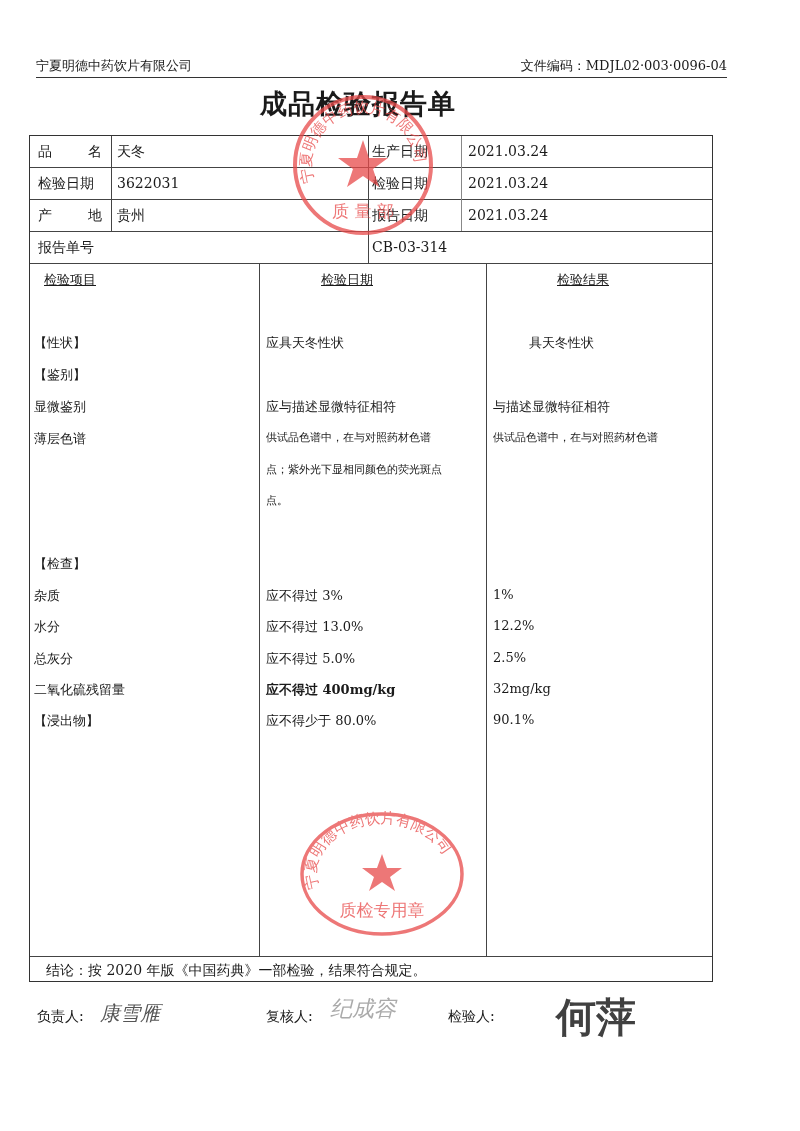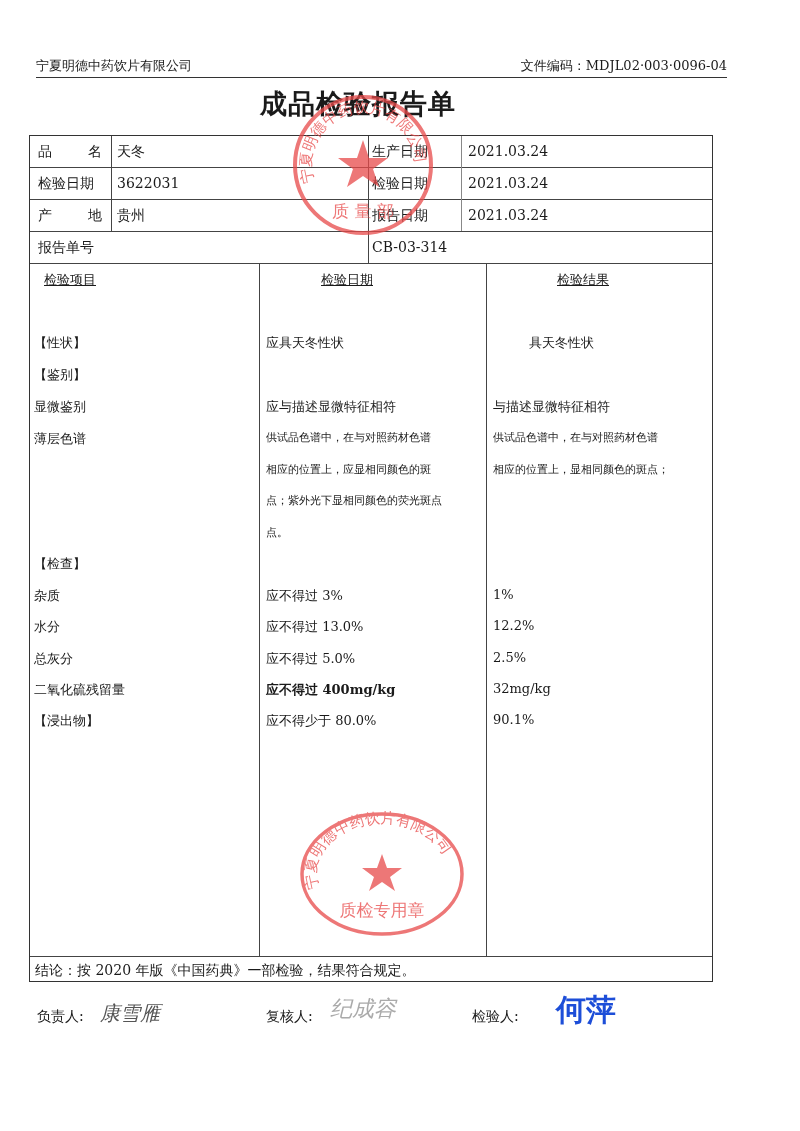--- a/index.html
+++ b/index.html
@@ -85,27 +85,25 @@
 
   <div class="item" style="left:4px;top:230px;">【鉴别】</div>
 
   <div class="item" style="left:4px;top:262px;">显微鉴别</div>
   <div class="item" style="left:236px;top:262px;">应与描述显微特征相符</div>
   <div class="item" style="left:463px;top:262px;">与描述显微特征相符</div>
 
   <div class="item" style="left:4px;top:294px;">薄层色谱</div>
   <div class="para" style="left:236px;top:286px;">
     <div>供试品色谱中，在与对照药材色谱</div>
-    <div>相应的位置上，应显相同颜色的斑</div>
     <div>点；紫外光下显相同颜色的荧光斑点</div>
     <div>点。</div>
   </div>
   <div class="para" style="left:463px;top:286px;">
     <div>供试品色谱中，在与对照药材色谱</div>
-    <div>相应的位置上，显相同颜色的斑点；</div>
   </div>
 
   <div class="item" style="left:4px;top:419px;">【检查】</div>
 
   <div class="item" style="left:4px;top:451px;">杂质</div>
   <div class="item" style="left:236px;top:451px;">应不得过 3%</div>
   <div class="item" style="left:463px;top:451px;">1%</div>
 
   <div class="item" style="left:4px;top:482px;">水分</div>
   <div class="item" style="left:236px;top:482px;">应不得过 13.0%</div>
@@ -116,29 +114,29 @@
   <div class="item" style="left:463px;top:514px;">2.5%</div>
 
   <div class="item" style="left:4px;top:545px;">二氧化硫残留量</div>
   <div class="item" style="left:236px;top:545px;font-weight:bold;">应不得过 400mg/kg</div>
   <div class="item" style="left:463px;top:545px;">32mg/kg</div>
 
   <div class="item" style="left:4px;top:576px;">【浸出物】</div>
   <div class="item" style="left:236px;top:576px;">应不得少于 80.0%</div>
   <div class="item" style="left:463px;top:576px;">90.1%</div>
 
-  <div class="conclusion" style="left:5px;top:826px;">结论：按 2020 年版《中国药典》一部检验，结果符合规定。</div>
+  <div class="conclusion" style="left:16px;top:826px;">结论：按 2020 年版《中国药典》一部检验，结果符合规定。</div>
 </div>
 
 <div class="sig-label" style="left:37px;top:1008px;">负责人:</div>
 <div class="sig" style="left:100px;top:1000px;font-size:20px;color:#555;">康雪雁</div>
 <div class="sig-label" style="left:266px;top:1008px;">复核人:</div>
 <div class="sig" style="left:330px;top:994px;font-size:22px;color:#aaa;">纪成容</div>
-<div class="sig-label" style="left:472px;top:1008px;">检验人:</div>
-<div class="sig" style="left:556px;top:990px;font-size:30px;color:#1d4ed8;font-style:normal;font-weight:bold;">何萍</div>
+<div class="sig-label" style="left:448px;top:1008px;">检验人:</div>
+<div class="sig" style="left:556px;top:990px;font-size:40px;color:#404040;font-style:normal;font-weight:bold;">何萍</div>
 
 <svg class="stamp" style="left:290px;top:92px;" width="146" height="146" viewBox="0 0 146 146" opacity="0.75">
   <circle cx="73" cy="73" r="68" fill="none" stroke="#e84a4a" stroke-width="4"></circle>
   <defs>
       <path id="arcTop" d="M 24 90 A 52 52 0 1 1 122 90"></path>
     </defs>
   <text font-size="15" fill="#e84a4a" font-family="DejaVu Serif, serif"><textPath href="#arcTop">宁夏明德中药饮片有限公司</textPath></text>
   <polygon points="73,48 79,66 98,66 83,77 89,95 73,84 57,95 63,77 48,66 67,66" fill="#e84a4a"></polygon>
   <text x="73" y="125" text-anchor="middle" font-size="17" fill="#e84a4a" font-family="DejaVu Serif, serif">质 量 部</text>
 </svg>

